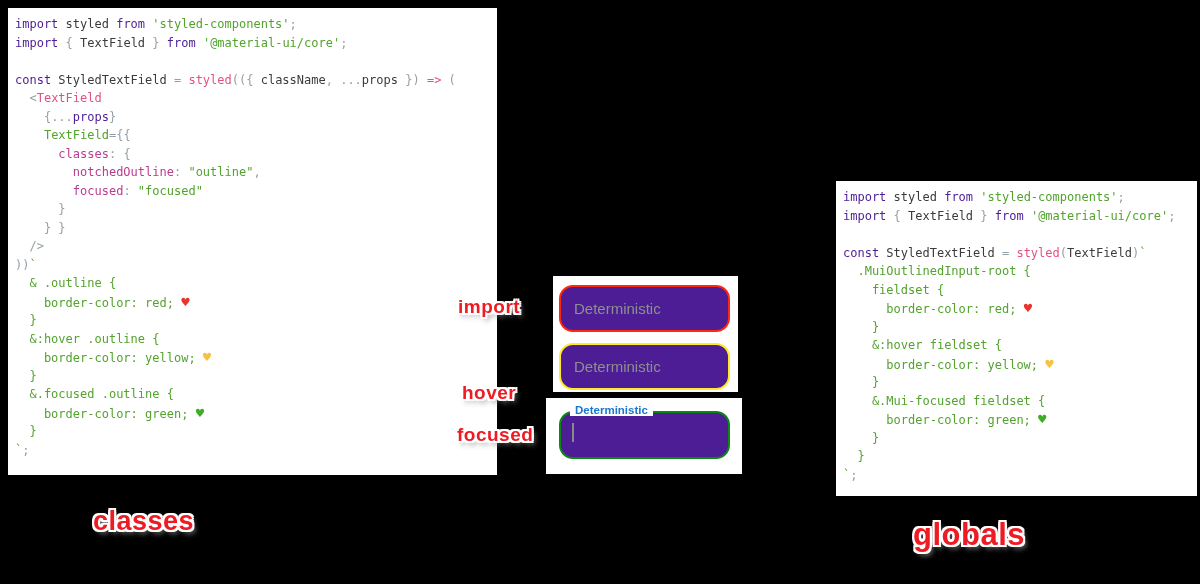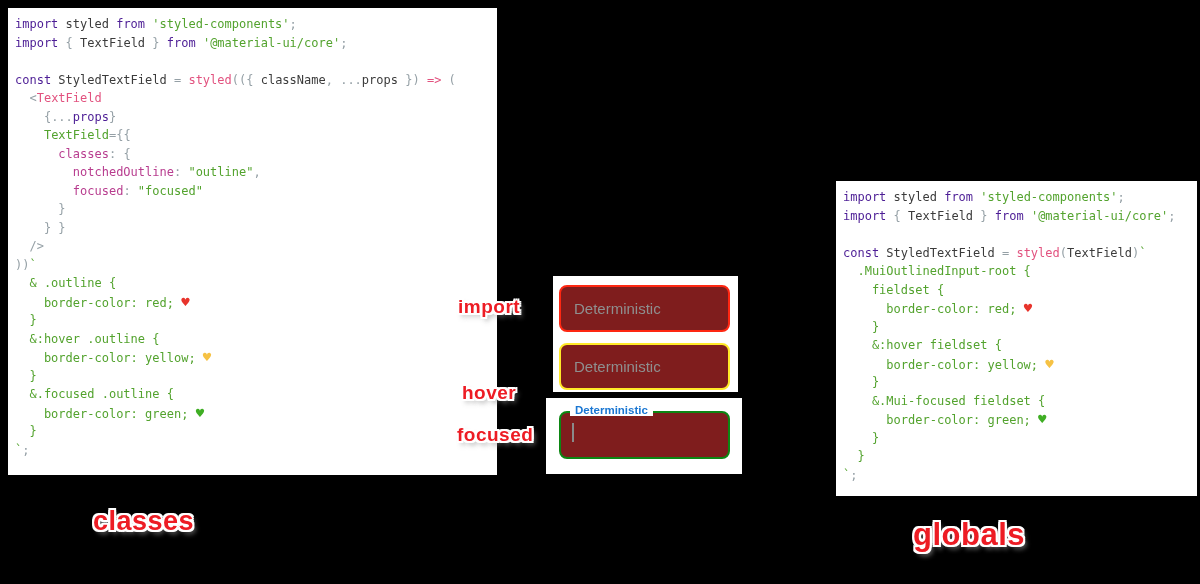--- a/index.html
+++ b/index.html
@@ -28,22 +28,22 @@
   .tok-heart-red    { color: #e8342c; font-size: 14px; }
   .tok-heart-yellow { color: #f6c244; font-size: 14px; }
   .tok-heart-green  { color: #3fae24; font-size: 14px; }
 
   .white-panel { position: absolute; background: #fff; }
   #panel-fields-top     { left: 553px; top: 276px; width: 185px; height: 116px; }
   #panel-fields-bottom  { left: 546px; top: 398px; width: 196px; height: 76px; }
 
   .textfield {
     position: absolute;
-    border-radius: 8px;
-    background: #7f1d1d;
+    border-radius: 14px;
+    background: #4c1d95;
   }
   #tf-default { left: 6px; top: 9px;  width: 171px; height: 47px; border: 2px solid #fe2712; }
   #tf-hover   { left: 6px; top: 67px; width: 171px; height: 47px; border: 2px solid #ffe928; }
   #tf-focused { left: 13px; top: 13px; width: 171px; height: 48px; border: 2px solid #0c8713; }
 
   .tf-placeholder {
     display: block;
     color: #8f8f8f;
     font-size: 15px;
     line-height: 43px;

